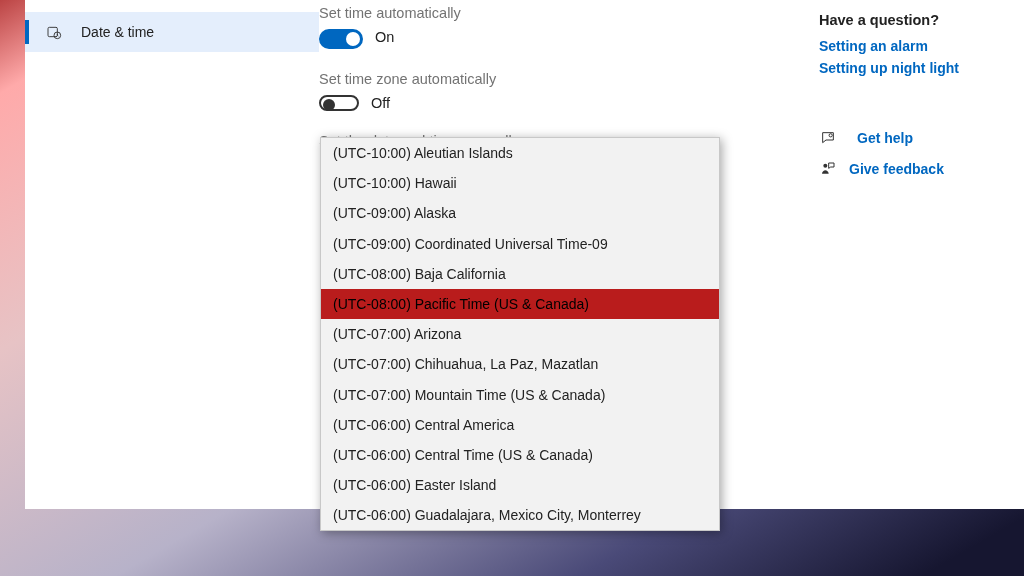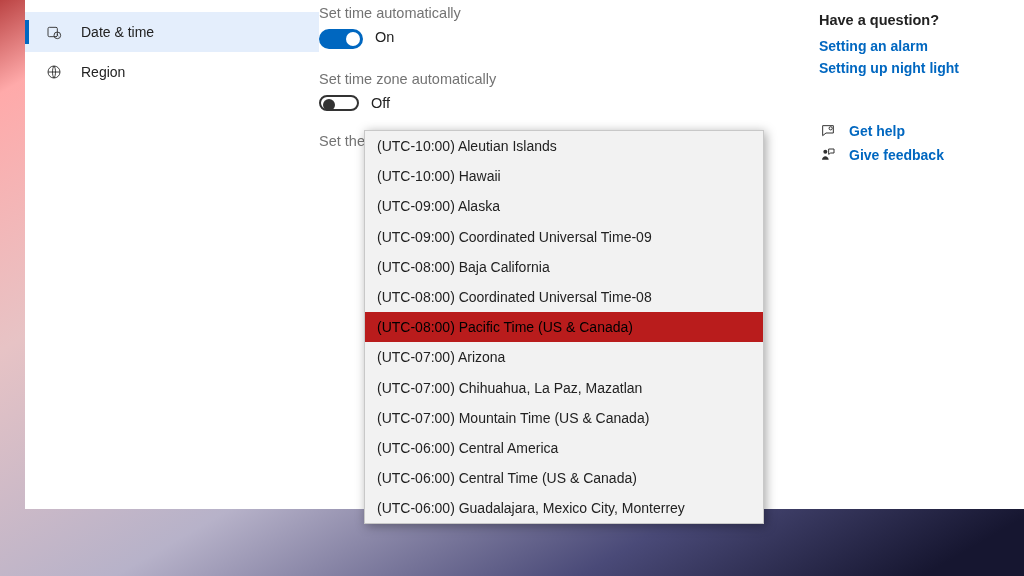--- a/index.html
+++ b/index.html
@@ -90,29 +90,28 @@
     position: absolute;
     left: 2px; top: 2px;
     width: 12px; height: 12px; border-radius: 50%;
     background: #333;
   }
   .toggle-state { font-size: 14.5px; color: #222; }
 
   
   .tzpop {
     position: absolute;
-    left: 320px; top: 130px;
+    left: 320px; top: 137px;
     width: 400px;
     background: #f2f2f2;
     border: 1px solid #c8c8c8;
     box-shadow: 2px 2px 10px rgba(0,0,0,0.35);
     z-index: 10;
     max-height: 440px;
     overflow: hidden;
-    margin-left: 44px;
   }
   .tz-item {
     padding: 6px 12px;
     font-size: 14px;
     color: #222;
     cursor: pointer;
     line-height: 1.3;
   }
   .tz-item.selected {
     background: #b91c1c;
@@ -160,29 +159,20 @@
   <nav class="sidebar">
     <div class="nav-item active">
       <span class="icon">
         <svg viewBox="0 0 24 24">
             <rect x="3" y="5" width="14" height="14" rx="2"></rect>
             <circle cx="17" cy="17" r="5"></circle>
             <path d="M17 15v2l1.5 1"></path>
           </svg>
       </span>
       <span>Date &amp; time</span>
-    </div>
-    <div class="nav-item">
-      <span class="icon">
-        <svg viewBox="0 0 24 24">
-            <circle cx="12" cy="12" r="9"></circle>
-            <path d="M3 12h18M12 3c3 3 3 15 0 18M12 3c-3 3-3 15 0 18"></path>
-          </svg>
-      </span>
-      <span>Region</span>
     </div>
   </nav>
 
   <div class="main">
     <div class="row">
       <div class="section-label">Set time automatically</div>
       <div class="toggle">
         <div class="switch on"></div>
         <span class="toggle-state">On</span>
       </div>
@@ -206,42 +196,42 @@
     <a class="aside-link">Setting an alarm</a>
     <a class="aside-link">Setting up night light</a>
     <div class="aside-spacer"></div>
     <div class="aside-row">
       <span class="aicon">
         <svg viewBox="0 0 24 24">
             <path d="M4 4h16v11H9l-5 4V4Z" fill="none" stroke="currentColor" stroke-width="1.5"></path>
             <circle cx="16" cy="8" r="2.4" stroke="currentColor" fill="none" stroke-width="1.5"></circle>
           </svg>
       </span>
-      <a class="aside-link" style="margin:0">Get help</a>
+      <a class="aside-link" style="margin:8px">Get help</a>
     </div>
     <div class="aside-row">
       <span class="aicon">
         <svg viewBox="0 0 24 24">
             <circle cx="8" cy="7" r="3"></circle>
             <path d="M3 19c0-3 3-5 5-5s5 2 5 5H3Z"></path>
             <path d="M13 3h8v6h-5l-3 2V3Z" fill="none" stroke="currentColor" stroke-width="1.5"></path>
           </svg>
       </span>
       <a class="aside-link" style="margin:0">Give feedback</a>
     </div>
   </div>
 </div>
 
 <div class="tzpop" id="tzpop">
     <div class="tz-item">(UTC-10:00) Aleutian Islands</div>
     <div class="tz-item">(UTC-10:00) Hawaii</div>
     <div class="tz-item">(UTC-09:00) Alaska</div>
     <div class="tz-item">(UTC-09:00) Coordinated Universal Time-09</div>
     <div class="tz-item">(UTC-08:00) Baja California</div>
-    <div class="tz-item">(UTC-08:00) Coordinated Universal Time-08</div>
     <div class="tz-item selected">(UTC-08:00) Pacific Time (US &amp; Canada)</div>
     <div class="tz-item">(UTC-07:00) Arizona</div>
     <div class="tz-item">(UTC-07:00) Chihuahua, La Paz, Mazatlan</div>
     <div class="tz-item">(UTC-07:00) Mountain Time (US &amp; Canada)</div>
     <div class="tz-item">(UTC-06:00) Central America</div>
     <div class="tz-item">(UTC-06:00) Central Time (US &amp; Canada)</div>
+    <div class="tz-item">(UTC-06:00) Easter Island</div>
     <div class="tz-item">(UTC-06:00) Guadalajara, Mexico City, Monterrey</div>
   </div>
 
 </body></html>

